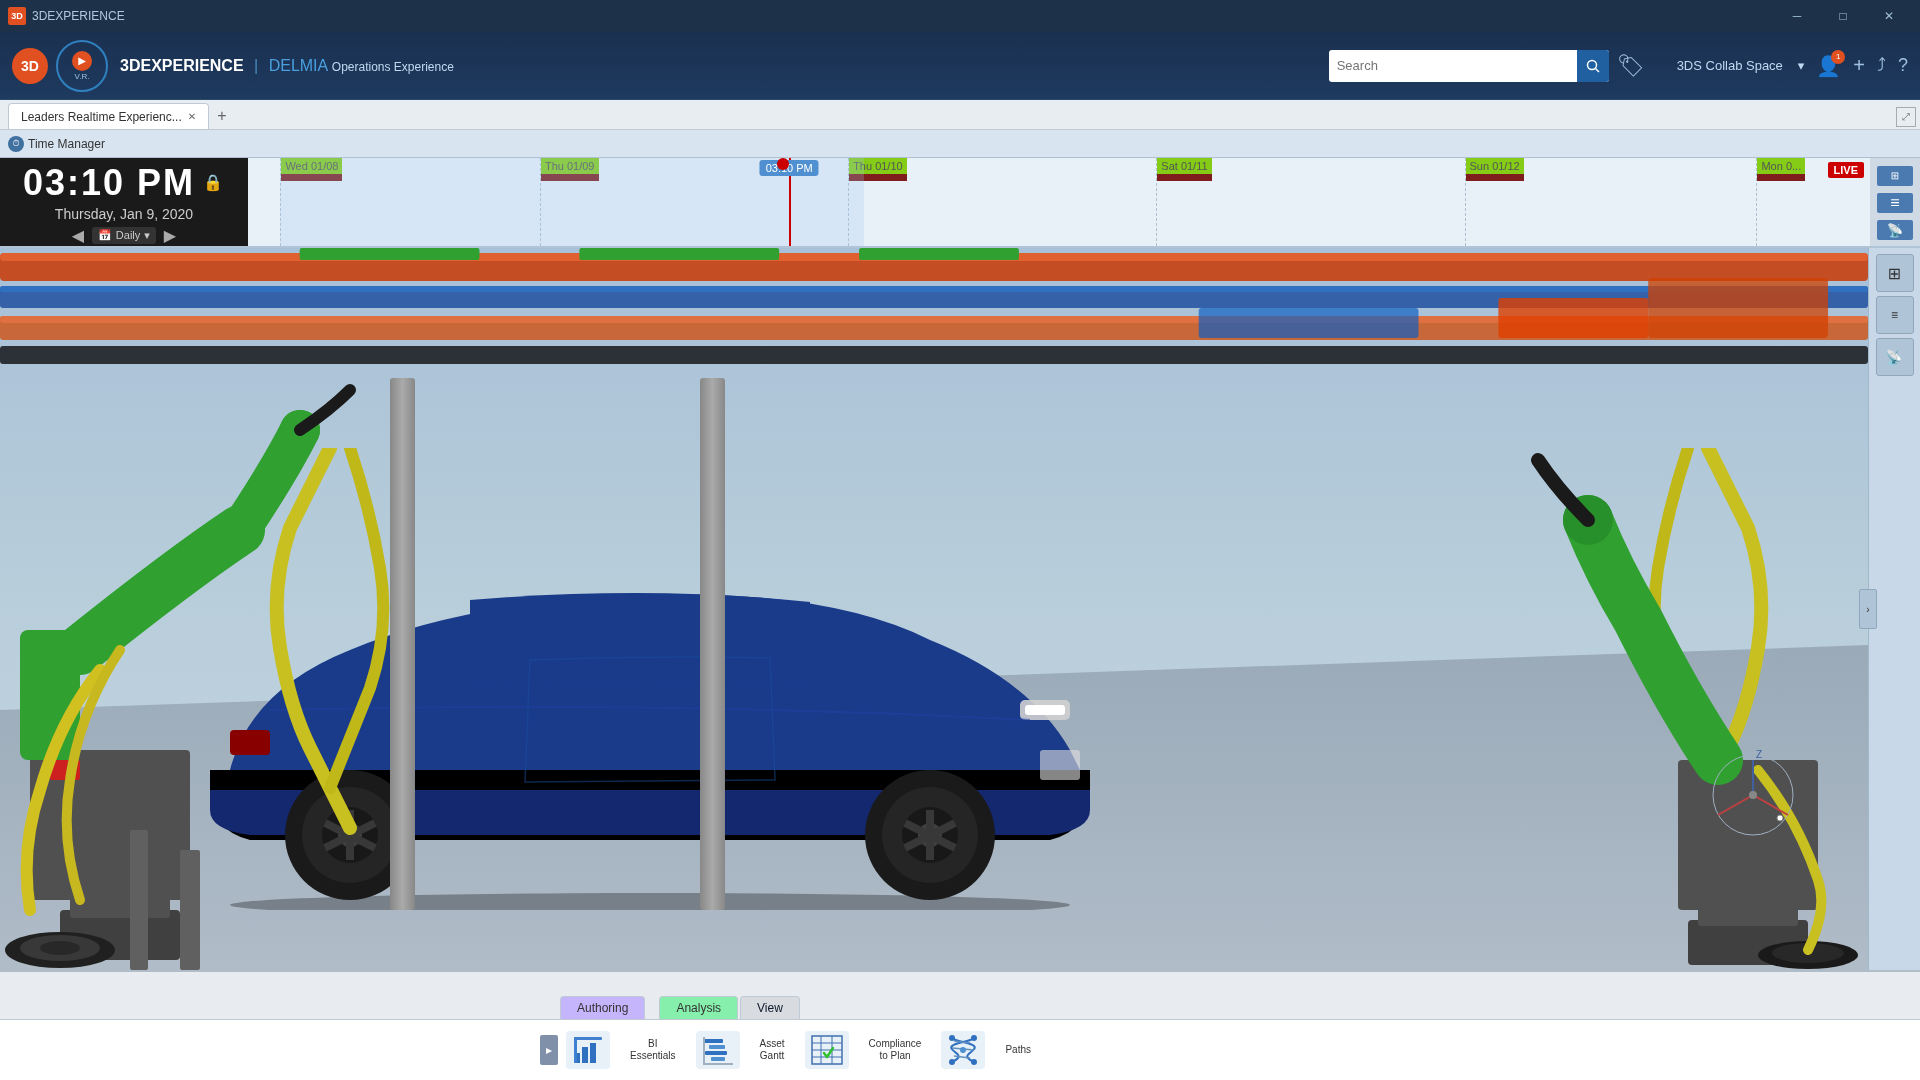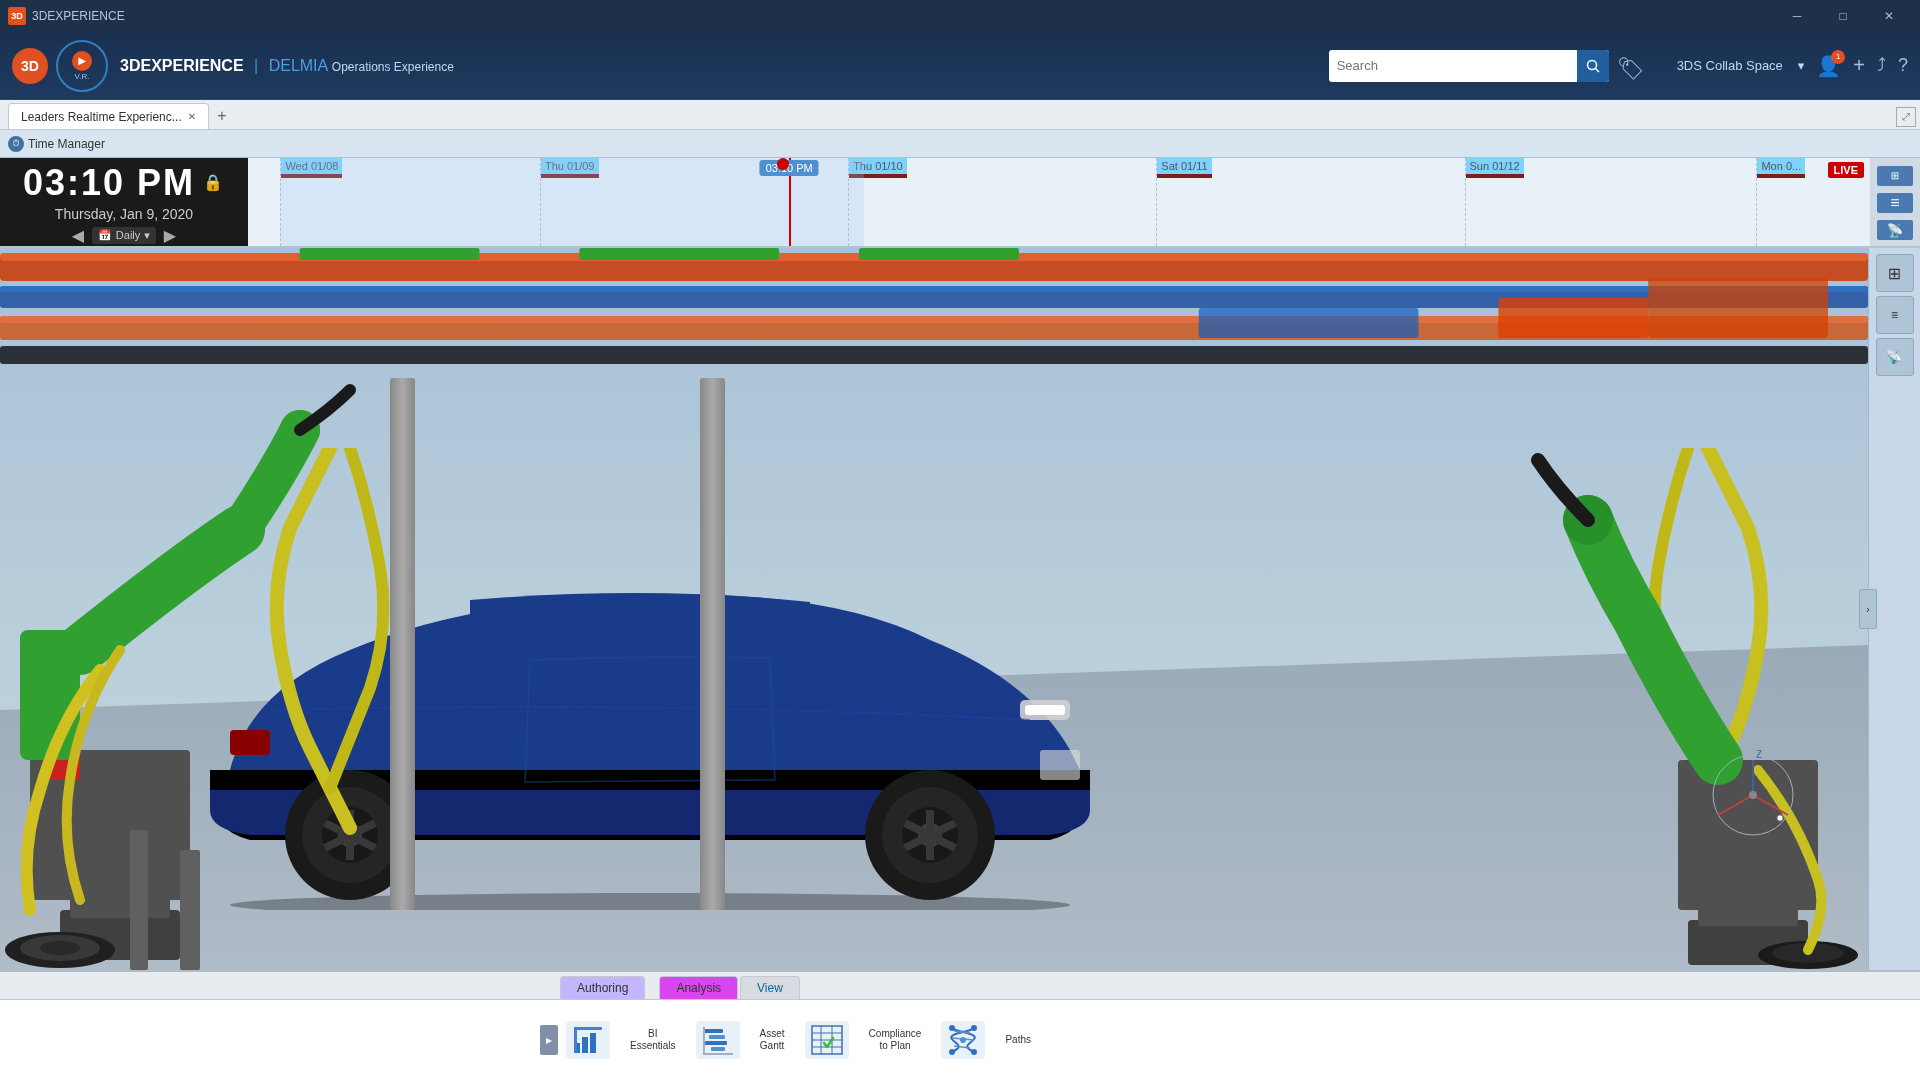--- a/index.html
+++ b/index.html
@@ -63,21 +63,21 @@
     #appheader .logo-3dvr .vr-text {
       color: #a0c0e0; font-size: 8px; margin-top: 1px;
     }
     #appheader .app-title {
       color: white; font-size: 16px;
     }
     #appheader .app-title span.bold { font-weight: bold; }
     #appheader .app-title span.pipe { color: #4a8abf; margin: 0 6px; }
     #appheader .app-title .delmia { color: #4a9fdf; font-weight: normal; }
     #appheader .search-area {
-      margin-left: auto; display: flex; align-items: flex-end; gap: 8px;
+      margin-left: auto; display: flex; align-items: center; gap: 8px;
     }
     #appheader .search-box {
       width: 280px; height: 32px;
       background: white;
       border-radius: 3px;
       display: flex; align-items: center;
       padding: 0 8px; gap: 6px;
     }
     #appheader .search-box input {
       border: none; outline: none; flex: 1; font-size: 13px;
@@ -180,21 +180,21 @@
       position: absolute; left: 248px; right: 50px; top: 0; bottom: 0;
       background: #e8f0f8;
     }
     #timeline .grid-area .time-marker {
       position: absolute; top: 0; height: 100%;
       border-left: 1px dashed #b0c0d0;
       display: flex; flex-direction: column;
     }
     #timeline .grid-area .time-marker .label {
       font-size: 11px; color: #555; padding: 2px 4px;
-      background: #7dd3fc; border-bottom: 4px solid #7f1d1d;
+      background: #84cc16; border-bottom: 7px solid #7f1d1d;
     }
     #timeline .cursor-line {
       position: absolute; width: 2px; background: #cc0000;
       top: 0; bottom: 0; z-index: 5;
     }
     #timeline .cursor-label {
       position: absolute; background: #5090d0; color: white;
       font-size: 11px; padding: 2px 6px; border-radius: 3px;
       top: 2px; transform: translateX(-50%);
       white-space: nowrap; z-index: 6;
@@ -554,22 +554,22 @@
   <button style="background:#b0c4d8;border:1px solid #90a8bc;width:38px;height:38px;cursor:pointer;border-radius:3px;font-size:14px;">📡</button>
   <div style="flex:1"></div>
 
   <button style="background:#b0c4d8;border:1px solid #90a8bc;width:18px;height:40px;cursor:pointer;font-size:10px;position:absolute;left:-10px;top:50%;transform:translateY(-50%);border-radius:2px;">›</button>
 </div>
 
 <div id="bottombar" style="position:absolute;bottom:0;left:0;right:0;height:110px;background:#e8ecf0;border-top:2px solid #b0bcc8;">
 
   <div style="display:flex;align-items:flex-end;padding:4px 560px 0;border-bottom:1px solid #c0cad4;">
     <div style="padding:4px 16px;font-size:12px;cursor:pointer;color:#333;background:#c4b5fd;border:1px solid #c0cad4;border-bottom:none;border-radius:4px 4px 0 0;margin-right:14px;">Authoring</div>
-    <div style="padding:4px 16px;font-size:12px;cursor:pointer;color:#333;background:#d946ef;border:1px solid #c0cad4;border-bottom:none;border-radius:4px 4px 0 0;margin-right:2px;">Analysis</div>
-    <div style="padding:4px 16px;font-size:12px;cursor:pointer;color:#0369a1;background:#d8dce0;border:1px solid #c0cad4;border-bottom:none;border-radius:4px 4px 0 0;margin-right:2px;">View</div>
+    <div style="padding:4px 16px;font-size:12px;cursor:pointer;color:#333;background:#86efac;border:1px solid #c0cad4;border-bottom:none;border-radius:4px 4px 0 0;margin-right:2px;">Analysis</div>
+    <div style="padding:4px 16px;font-size:12px;cursor:pointer;color:#0f172a;background:#d8dce0;border:1px solid #c0cad4;border-bottom:none;border-radius:4px 4px 0 0;margin-right:2px;margin-top:20px;">View</div>
   </div>
 
   <div style="background:white;flex:1;display:flex;align-items:center;padding:0 560px;height:80px;position:relative;">
 
     <div style="position:absolute;left:540px;top:50%;transform:translateY(-50%);width:18px;height:30px;background:#8090a8;color:white;display:flex;align-items:center;justify-content:center;cursor:pointer;font-size:12px;border-radius:2px;">▸</div>
 
     <div class="tool-group">
 
       <div class="tool-item">
         <div class="tool-icon icon-bi" style="width:44px;height:38px;display:flex;align-items:center;justify-content:center;background:#e8f0f8;border-radius:4px;">

